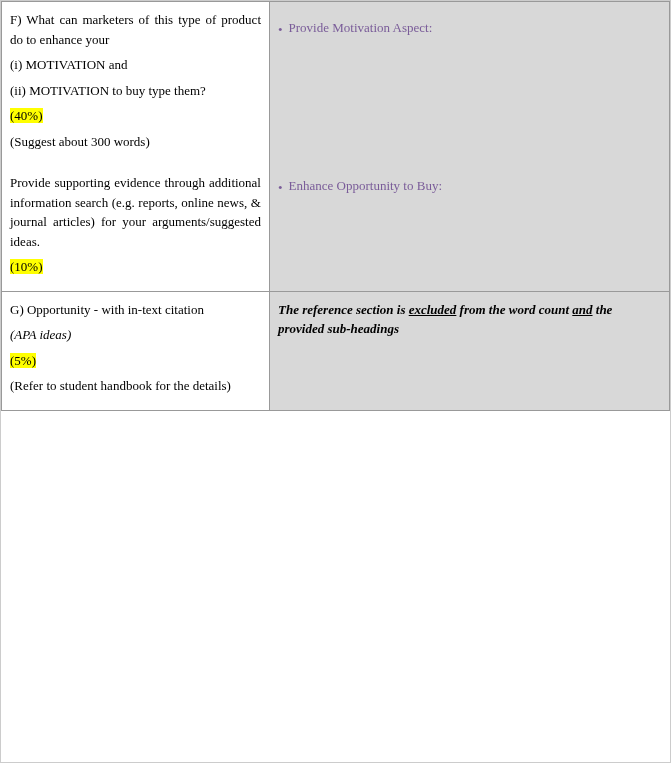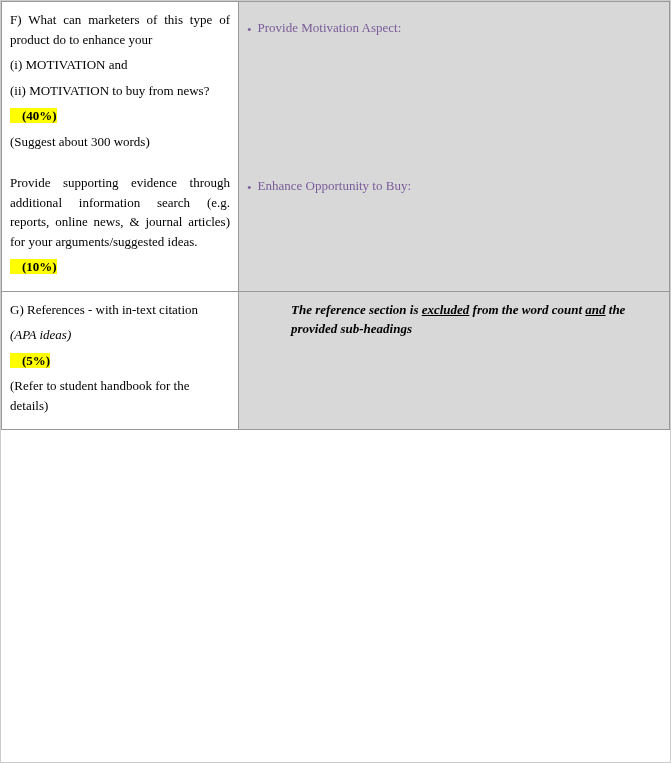--- a/index.html
+++ b/index.html
@@ -27,32 +27,31 @@
       border-collapse: collapse;
     }
 
     .main-table td {
       border: 1px solid #999;
       vertical-align: top;
       padding: 8px;
     }
 
     .left-col {
-      width: 237px;
+      width: 268px;
       background: #fff;
     }
 
     .right-col {
       background: #d8d8d8;
     }
 
     .highlight-yellow {
       background-color: yellow;
-      font-weight: bold;
-      padding-left: 12px;
+      font-weight: normal;
     }
 
     .bold {
       font-weight: normal;
     }
 
     .italic {
       font-style: italic;
     }
 
@@ -87,21 +86,20 @@
       padding: 6px 8px;
     }
 
     .row-g-right {
       padding: 6px 8px;
     }
 
     .ref-note {
       font-style: italic;
       font-weight: bold;
-      margin-left: 44px;
     }
 
     p {
       margin-bottom: 6px;
       line-height: 1.5;
     }
 
     .text-justify {
       text-align: justify;
     }
@@ -123,21 +121,21 @@
     <tbody>
         <tr>
       <td class="left-col row-f-left">
         <p class="text-justify">
           <span>F) What can marketers of this type of product do to enhance your</span>
         </p>
         <p>
           <span>(i) </span><span class="bold">MOTIVATION</span><span> and</span>
         </p>
         <p>
-          <span>(ii) </span><span class="bold">MOTIVATION</span><span> to buy from news?</span>
+          <span>(ii) </span><span class="bold">MOTIVATION</span><span> to buy type them?</span>
         </p>
         <p>
           <span class="highlight-yellow">(40%)</span>
         </p>
         <p>(Suggest about 300 words)</p>
         <br>
         <p class="text-justify">Provide supporting evidence through additional information search (e.g. reports, online news, &amp; journal articles) for your arguments/suggested ideas.</p>
         <p>
           <span class="highlight-yellow">(10%)</span>
         </p>
@@ -150,21 +148,21 @@
         <div class="bullet-item opportunity-bullet">
           <span class="bullet-dot">•</span>
           <span>Enhance Opportunity to Buy:</span>
         </div>
       </td>
     </tr>
 
     <tr>
       <td class="left-col row-g-left">
         <p>
-          <span>G) References</span><span> - </span><span class="bold">with in-text citation</span>
+          <span>G) Opportunity</span><span> - </span><span class="bold">with in-text citation</span>
         </p>
         <p>
           <span class="italic">(APA ideas)</span>
         </p>
         <p>
           <span class="highlight-yellow">(5%)</span>
         </p>
         <p>(Refer to student handbook for the details)</p>
       </td>
       <td class="right-col row-g-right">

